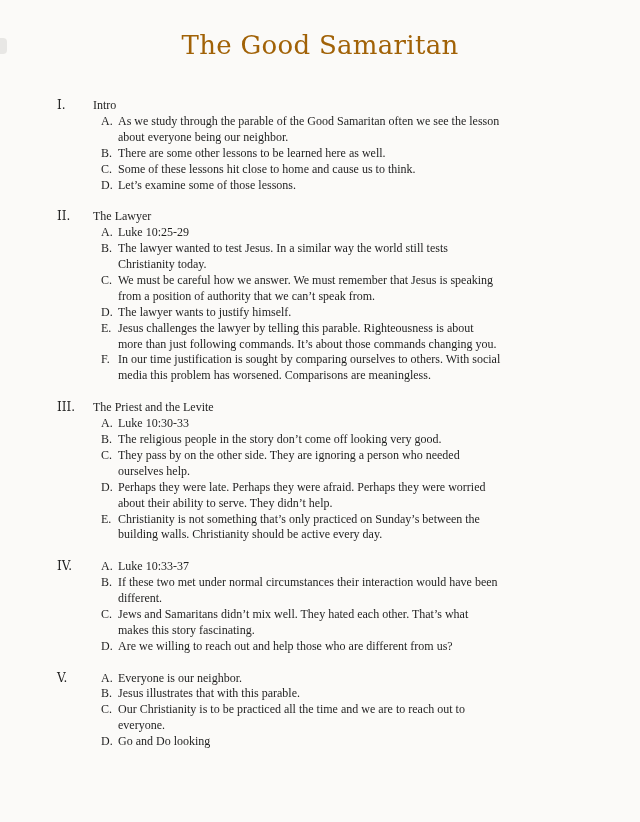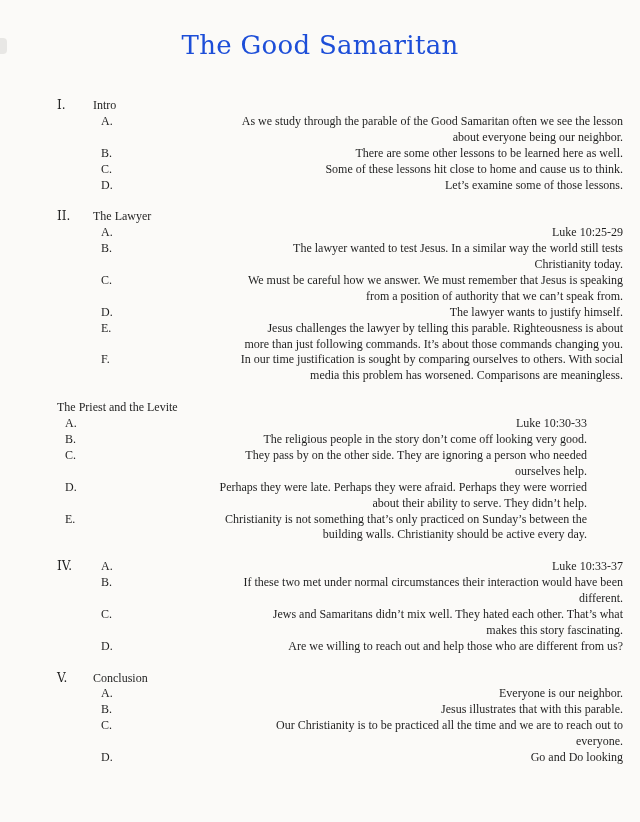--- a/index.html
+++ b/index.html
@@ -21,21 +21,21 @@
   .artifact-top-left {
     position: absolute; left: 0; top: 8px; width: 7px; height: 16px;
     background: #e3e2e0; border-radius: 0 4px 4px 0; opacity: .8;
   }
   .doc-title {
     margin-top: 30px;
     font-size: 26px;
     line-height: 30px;
     font-weight: 400;
     text-align: center;
-    color: #1d4ed8;
+    color: #a16207;
     letter-spacing: 0.3px;
   }
   .outline {
     margin: 38px 0 0 57px;
     font-size: 12px;
     line-height: 15.9px;
   }
   .outline-section {
     display: flex;
     margin-bottom: 15.9px;
@@ -48,21 +48,20 @@
   .heading { display: block; }
   .item-row {
     display: flex;
     padding-left: 8px;
   }
   .letter { flex: 0 0 17px; width: 17px; }
   .item-text {
     flex: 1;
     white-space: pre-line;
     max-width: 505px;
-    text-align: right;
   }
 </style>
 </head>
 <body>
 
 <div class="page">
   <div class="artifact-top-left"></div>
 
   <h1 class="doc-title">The Good Samaritan</h1>
 
@@ -132,20 +131,21 @@
   <div class="item-row">
     <span class="letter">F.</span>
     <span class="item-text">In our time justification is sought by comparing ourselves to others. With social
 media this problem has worsened. Comparisons are meaningless.</span>
   </div>
 </div>
     </div>
   </section>
 
   <section class="outline-section">
+    <span class="numeral">III.</span>
     <div class="section-body">
       <span class="heading">The Priest and the Levite</span>
       <div class="items">
   <div class="item-row">
     <span class="letter">A.</span>
     <span class="item-text">Luke 10:30-33</span>
   </div>
 
   <div class="item-row">
     <span class="letter">B.</span>
@@ -198,21 +198,20 @@
     <span class="letter">D.</span>
     <span class="item-text">Are we willing to reach out and help those who are different from us?</span>
   </div>
 </div>
     </div>
   </section>
 
   <section class="outline-section">
     <span class="numeral">V.</span>
     <div class="section-body">
-      <span class="heading">Conclusion</span>
       <div class="items">
   <div class="item-row">
     <span class="letter">A.</span>
     <span class="item-text">Everyone is our neighbor.</span>
   </div>
 
   <div class="item-row">
     <span class="letter">B.</span>
     <span class="item-text">Jesus illustrates that with this parable.</span>
   </div>

